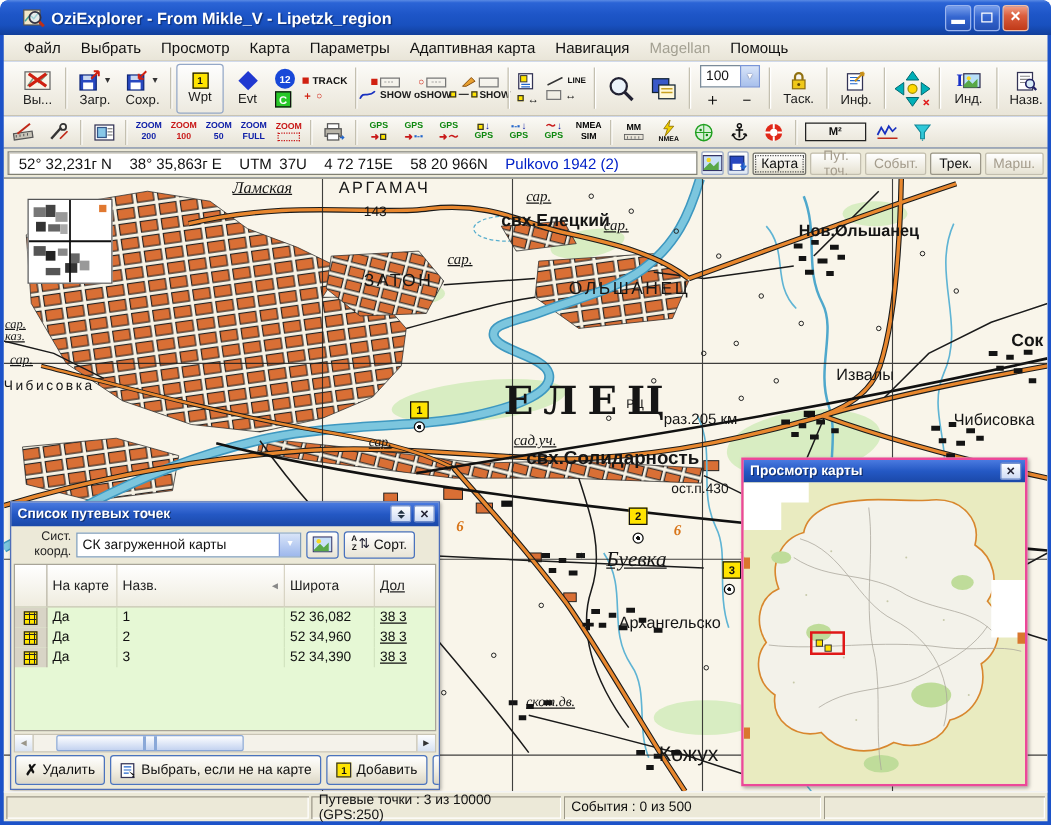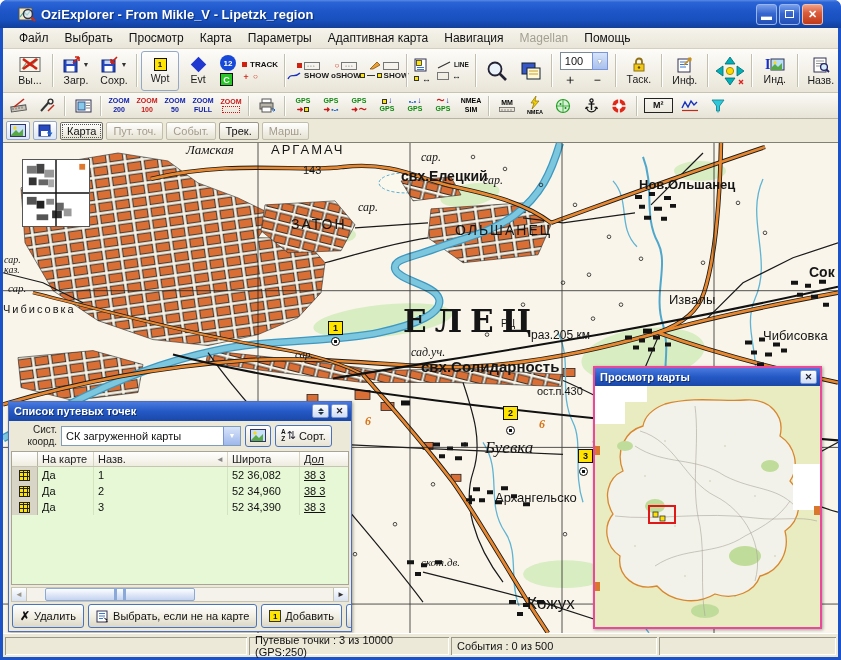--- a/index.html
+++ b/index.html
@@ -63,41 +63,41 @@
   .zc-val{width:32px;height:18px;background:#fff;border:1px solid #7A8A99;border-right:none;font-size:11px;
     display:flex;align-items:center;padding-left:4px;color:#111;}
   .zc-btn{width:16px;height:18px;background:linear-gradient(180deg,#D8E4F8,#A8C0EC);border:1px solid #7A96D8;
     color:#fff;font-size:7px;display:flex;align-items:center;justify-content:center;text-shadow:0 0 1px #335;}
   .pm{display:flex;gap:14px;font-size:12px;font-weight:bold;color:#333;line-height:1;}
   .t2btn{display:flex;flex-direction:column;align-items:center;justify-content:center;min-width:28px;height:24px;
     padding:0 3px;font-size:7px;font-weight:bold;line-height:1.15;}
   .blue{color:#1020A8;} .red{color:#C81818;} .green{color:#0E8810;}
   .dotrect{width:18px;height:7px;border:1px dotted #C81818;display:block;}
   .gpsrow{display:flex;align-items:center;gap:1px;font-size:8px;line-height:1;}
-  .m2box{border:1.4px solid #222;padding:1px 8px;font-size:9px;font-weight:bold;color:#111;}
+  .m2box{border:1.4px solid #222;padding:1px 18px;font-size:9px;font-weight:bold;color:#111;}
 
   
   .coordbar{height:23px;display:flex;align-items:center;background:#ECE9D8;padding:1px 3px;gap:3px;}
   .coordfield{flex:0 0 552px;height:19px;background:#fff;border:1px solid #808074;
     box-shadow:inset 1px 1px 0 #D0CCC0;display:flex;align-items:center;font-size:12px;color:#111;
     padding-left:8px;gap:0;white-space:nowrap;overflow:hidden;}
   .coordfield span{margin-right:14px;}
   .datum{color:#0020C8;}
   .cbtn{width:24px;height:19px;border:1px solid #98A8C8;border-radius:2px;
     background:linear-gradient(180deg,#FFFFFF,#DCE6F4);display:flex;align-items:center;justify-content:center;}
   .ctab{height:18px;padding:1px 6px;font-size:11px;color:#111;border:1px solid #9A9688;border-radius:2px;
     background:linear-gradient(180deg,#FFFFFF,#E6E2D2);display:flex;align-items:center;}
   .ctab.active{outline:1px dotted #555;outline-offset:-3px;border-color:#70706A;}
   .ctab.disabled{color:#A49C8C;border-color:#C2BEAE;}
 
   
   .maparea{position:relative;flex:1;overflow:hidden;background:#F9F5EA;border-top:1px solid #808074;}
   .topo{position:absolute;inset:0;width:100%;height:100%;}
   .ml{position:absolute;white-space:nowrap;color:#151515;z-index:2;line-height:1;font-family:"Liberation Sans",sans-serif;}
-  .it{font-family:"Liberation Serif",serif;font-style:italic;}
+  .it{font-family:"Liberation Serif",serif;font-style:italic;text-decoration:underline;}
   .cap{letter-spacing:2px;}
   .b{font-weight:bold;}
   .city{font-family:"DejaVu Serif",serif;font-weight:bold;letter-spacing:8px;margin-top:45px;}
   .or{color:#D87418;font-style:italic;font-weight:bold;font-family:"Liberation Serif",serif;}
   .wpm{position:absolute;width:15px;height:14px;background:#FFE400;border:1.6px solid #111;z-index:3;
     display:flex;align-items:center;justify-content:center;font-size:9px;font-weight:bold;color:#111;}
   .wpdot{position:absolute;width:9px;height:9px;border-radius:50%;border:1.4px solid #111;z-index:3;
     background:radial-gradient(circle,#111 0 1.6px,#fff 1.7px);}
   .inset{position:absolute;left:19px;top:16px;width:68px;height:68px;z-index:2;border:1px solid #555;background:#fff;}
 
@@ -127,21 +127,21 @@
   .sq-btn{width:26px;height:22px;border:1px solid #4A73BE;border-radius:3px;
     background:linear-gradient(180deg,#FFFFFF,#E8E4D6);display:flex;align-items:center;justify-content:center;}
   .sort-btn{height:22px;padding:0 5px;border:1px solid #4A73BE;border-radius:3px;display:flex;align-items:center;
     gap:3px;font-size:11px;color:#111;background:linear-gradient(180deg,#FFFFFF,#E8E4D6);}
   .azic{display:flex;align-items:center;gap:1px;}
   .azcol{display:flex;flex-direction:column;font-size:6.5px;font-weight:bold;line-height:1.05;color:#111;}
   .azarr{font-size:11px;color:#223;line-height:1;}
 
   .wl-table{height:136px;display:flex;flex-direction:column;border:1px solid #A8A498;margin:0 2px;
     background:#E6F8D5;overflow:hidden;}
-  .thead{height:15px;display:flex;background:linear-gradient(180deg,#FFFFFF,#EFECDF);
+  .thead{height:34px;display:flex;background:linear-gradient(180deg,#FFFFFF,#EFECDF);
     border-bottom:1px solid #C8C4B4;font-size:11px;color:#222;}
   .thead .c{display:flex;align-items:center;padding-left:4px;border-right:1px solid #D8D4C4;}
   .trow{height:16px;display:flex;font-size:11px;color:#111;}
   .trow .c{display:flex;align-items:center;padding-left:4px;border-right:1px solid #D2E4C0;overflow:hidden;
     white-space:nowrap;}
   .c0{width:26px;flex:none;background:#D8D4C6;justify-content:center;padding-left:0!important;
     border-right:1px solid #B8B4A4!important;}
   .c1{width:56px;flex:none;} .c2{width:134px;flex:none;} .c3{width:72px;flex:none;} .c4{flex:1;border-right:none!important;text-decoration:underline;}
   .thead .c0{background:linear-gradient(180deg,#FFFFFF,#EFECDF);}
   .sortmark{margin-left:auto;margin-right:3px;color:#888;font-size:8px;}
@@ -564,20 +564,29 @@
     </button>
     <button class="t2btn">
       <svg width="14" height="14" viewBox="0 0 14 14">
         <path d="M1,1 H13 L8.5,7 V12 L5.5,12 V7 Z" fill="#30C8D8" stroke="#108898" stroke-width="0.9"></path>
         <line x1="7" y1="12.5" x2="7" y2="13.5" stroke="#108898" stroke-width="1"></line>
       </svg>
     </button>
   </div>
 
   <div class="coordbar">
+    <div class="coordfield">
+      <span>52° 32,231г N</span>
+      <span>38° 35,863г E</span>
+      <span style="margin-right:6px">UTM</span>
+      <span>37U</span>
+      <span>4 72 715E</span>
+      <span>58 20 966N</span>
+      <span class="datum">Pulkovo 1942 (2)</span>
+    </div>
     <button class="cbtn">
       <svg width="16" height="13" viewBox="0 0 16 13">
         <rect x="0.5" y="0.5" width="15" height="12" fill="#C8E0F8" stroke="#336"></rect>
         <circle cx="5" cy="4" r="1.8" fill="#F8D820"></circle>
         <path d="M1,11 l5,-5 3,3 4,-4 v7 h-12 z" fill="#58A848"></path>
       </svg>
     </button>
     <button class="cbtn">
       <svg width="15" height="14" viewBox="0 0 15 14">
         <rect x="1" y="1" width="11" height="11" fill="#2848C0" stroke="#102878"></rect>
@@ -756,21 +765,21 @@
         <rect x="30" y="52" width="10" height="8" fill="#333"></rect>
           <rect x="42" y="50" width="8" height="8" fill="#999"></rect>
         <rect x="14" y="56" width="12" height="6" fill="#555"></rect>
           <rect x="58" y="4" width="6" height="6" fill="#E07830"></rect>
       </g>
       <path d="M0,34 H68 M34,0 V68" stroke="#111" stroke-width="1.5"></path>
     </svg>
 
     <span class="ml it" style="left:183px;top:0;font-size:13px">Ламская</span>
     <span class="ml cap" style="left:268px;top:0;font-size:13px">АРГАМАЧ</span>
-    <span class="ml" style="left:300px;top:22px;font-size:11px">143</span>
+    <span class="ml" style="left:288px;top:22px;font-size:11px">143</span>
     <span class="ml it" style="left:418px;top:8px;font-size:12px">сар.</span>
     <span class="ml b" style="left:398px;top:26px;font-size:14px">свх.Елецкий</span>
     <span class="ml it" style="left:480px;top:31px;font-size:12px">сар.</span>
     <span class="ml it" style="left:355px;top:58px;font-size:12px">сар.</span>
     <span class="ml cap" style="left:288px;top:74px;font-size:14px">ЗАТОН</span>
     <span class="ml cap" style="left:452px;top:80px;font-size:14px">ОЛЬШАНЕЦ</span>
     <span class="ml b" style="left:636px;top:35px;font-size:13px">Нов.Ольшанец</span>
     <span class="ml it" style="left:1px;top:112px;font-size:10px">сар.</span>
     <span class="ml it" style="left:1px;top:122px;font-size:10px">каз.</span>
     <span class="ml it" style="left:5px;top:140px;font-size:11px">сар.</span>

